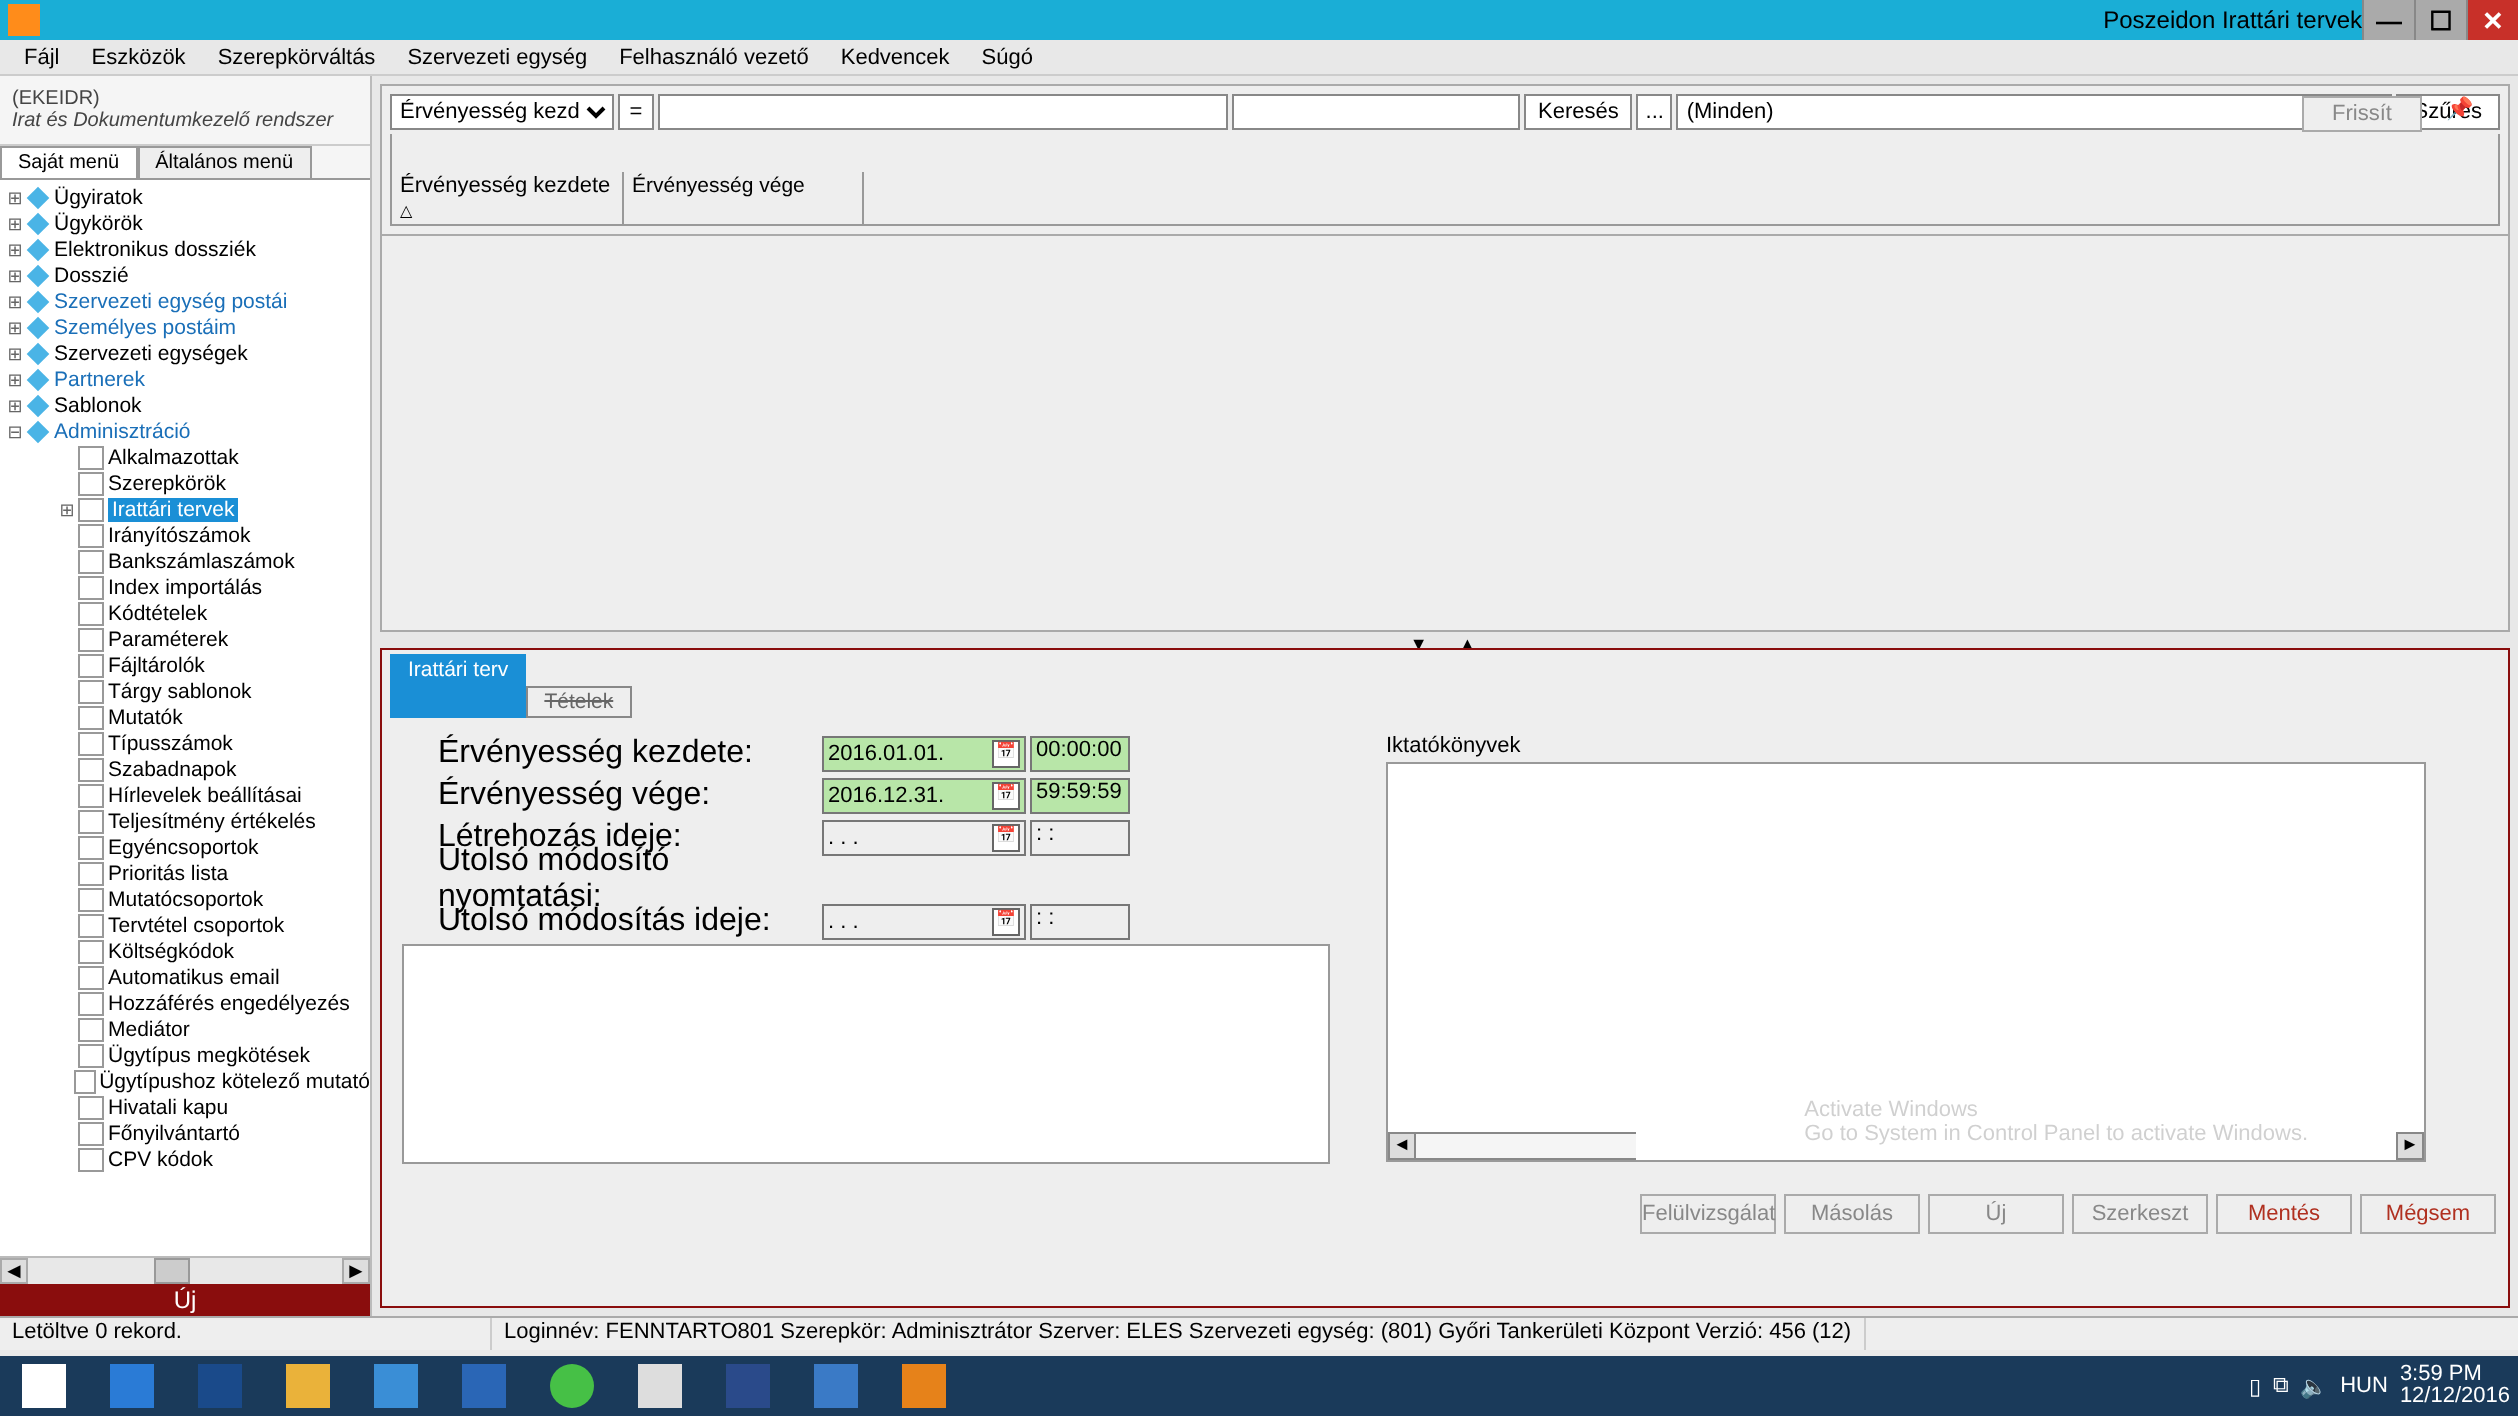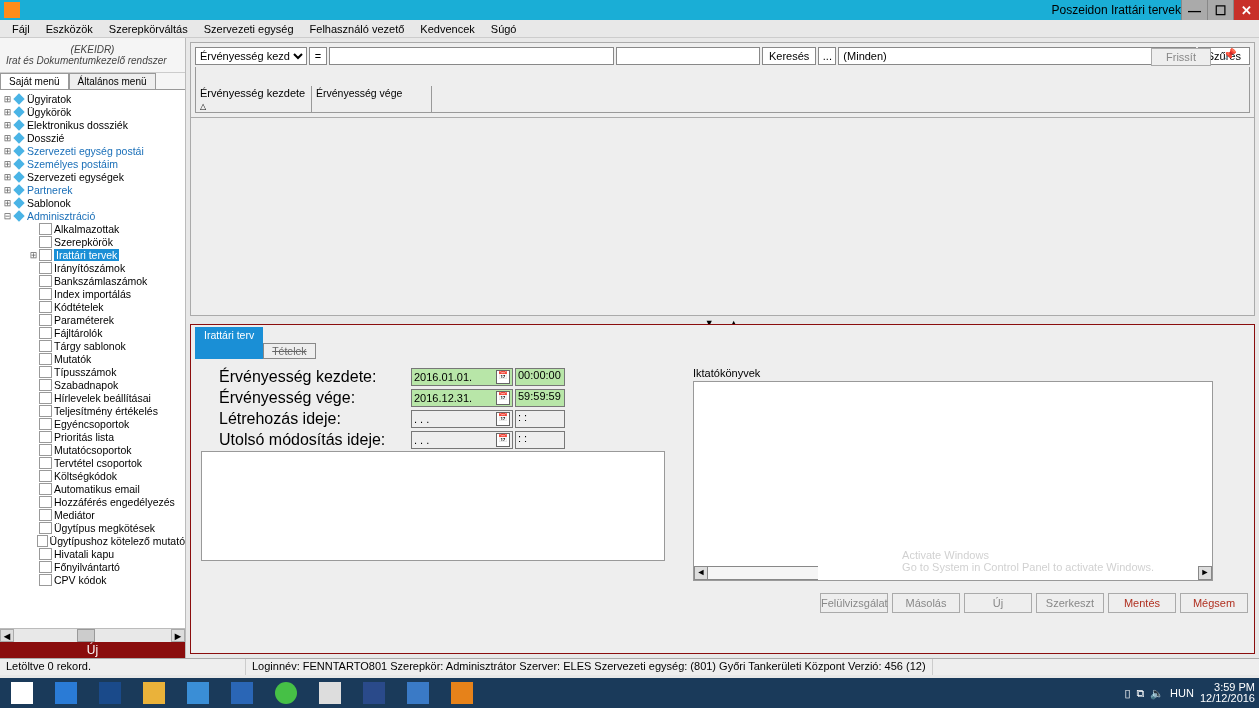--- a/index.html
+++ b/index.html
@@ -12,21 +12,21 @@
 .titlebar .win-btn { width: 26px; height: 20px; background: #aaa; display:flex;align-items:center;justify-content:center;border-left:1px solid #888;font-weight:bold;font-size:13px;}
 .titlebar .win-btn.close { background:#c83029; color:#fff; }
 
 .menubar { height: 18px; background: #e8e8e8; display:flex; align-items:center; padding:0 4px; gap:0; border-bottom:1px solid #ccc;}
 .menubar .menu-item { padding: 1px 8px; cursor:default; }
 
 .main { display:flex; height: 620px; }
 .sidebar { width: 186px; background:#f5f5f5; border-right:1px solid #bbb; display:flex; flex-direction:column;}
 .logo-block { padding:6px; border-bottom:1px solid #ccc; }
 .logo-text { color:#e36b1c; font-weight:bold; font-size:21px; letter-spacing:0.5px;}
-.logo-sub { text-align:center; font-size:10px; font-style:italic; color:#444; }
+.logo-sub { text-align:left; font-size:10px; color:#444; }
 .logo-desc { font-size:10px; font-style:italic; color:#444; }
 
 .tabs-row { display:flex; border-bottom:1px solid #999; }
 .tabs-row .tab { padding:2px 8px; border:1px solid #999; border-bottom:none; background:#eee; font-size:10px;}
 .tabs-row .tab.active { background:#fff; }
 
 .tree { flex:1; overflow:auto; background:#fff; padding:2px 0; position:relative;}
 .tree-item { display:flex; align-items:center; white-space:nowrap; height:13px; padding:0;}
 .tree-item .exp { width:11px; text-align:center; font-size:9px; color:#666;}
 .tree-item .ticon { width:13px;height:12px;margin-right:2px;display:inline-block;}
@@ -104,21 +104,21 @@
 .watermark .sub{font-size:11px;}
 
 .statusbar { display:flex; border-top:1px solid #aaa; background:#eee; height:17px; font-size:10.5px;}
 .statusbar .cell { padding:1px 6px; border-right:1px solid #ccc;}
 .statusbar .cell.rec { width:246px;}
 
 .taskbar { position:absolute; bottom:0; left:0; right:0; height:30px; background:#1a3a5a; display:flex; align-items:center;}
 .taskbar .titem { width:44px; height:28px; display:flex;align-items:center;justify-content:center;}
 .taskbar .titem .ic { width:22px;height:22px;}
 .tray { margin-left:auto; display:flex; align-items:center; color:#fff; gap:6px; padding-right:4px; font-size:10px;}
-.tray .clock { text-align:right; line-height:11px;}
+.tray .clock { text-align:left; line-height:11px;}
 </style>
 </head>
 <body>
 
 <div class="titlebar">
   <div class="app-icon"></div>
   <div class="title">Poszeidon Irattári tervek</div>
   <div class="win-buttons">
     <div class="win-btn">—</div>
     <div class="win-btn">☐</div>
@@ -396,20 +396,23 @@
           </div>
           <div class="frow">
             <div class="flabel">Létrehozás ideje:</div>
             <div class="fdate gray">
                 <span>. . .</span>
                 <span class="cal">📅</span>
               </div>
             <div class="ftime gray">: :</div>
           </div>
           <div class="frow">
+            <div class="flabel">Utolsó módosító nyomtatási:</div>
+          </div>
+          <div class="frow">
             <div class="flabel">Utolsó módosítás ideje:</div>
             <div class="fdate gray">
                 <span>. . .</span>
                 <span class="cal">📅</span>
               </div>
             <div class="ftime gray">: :</div>
           </div>
           <div class="mega">
             <textarea class="megbox" style=""></textarea>
           </div>

